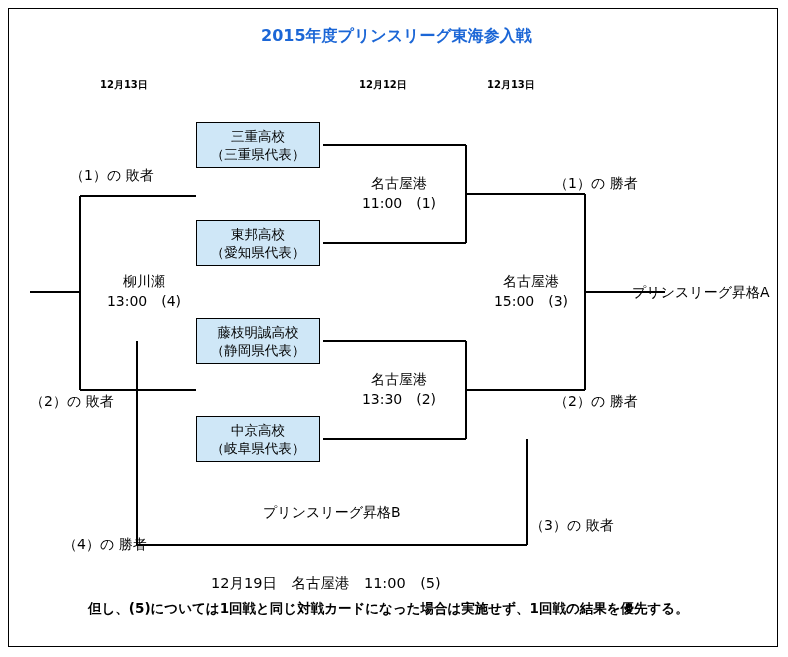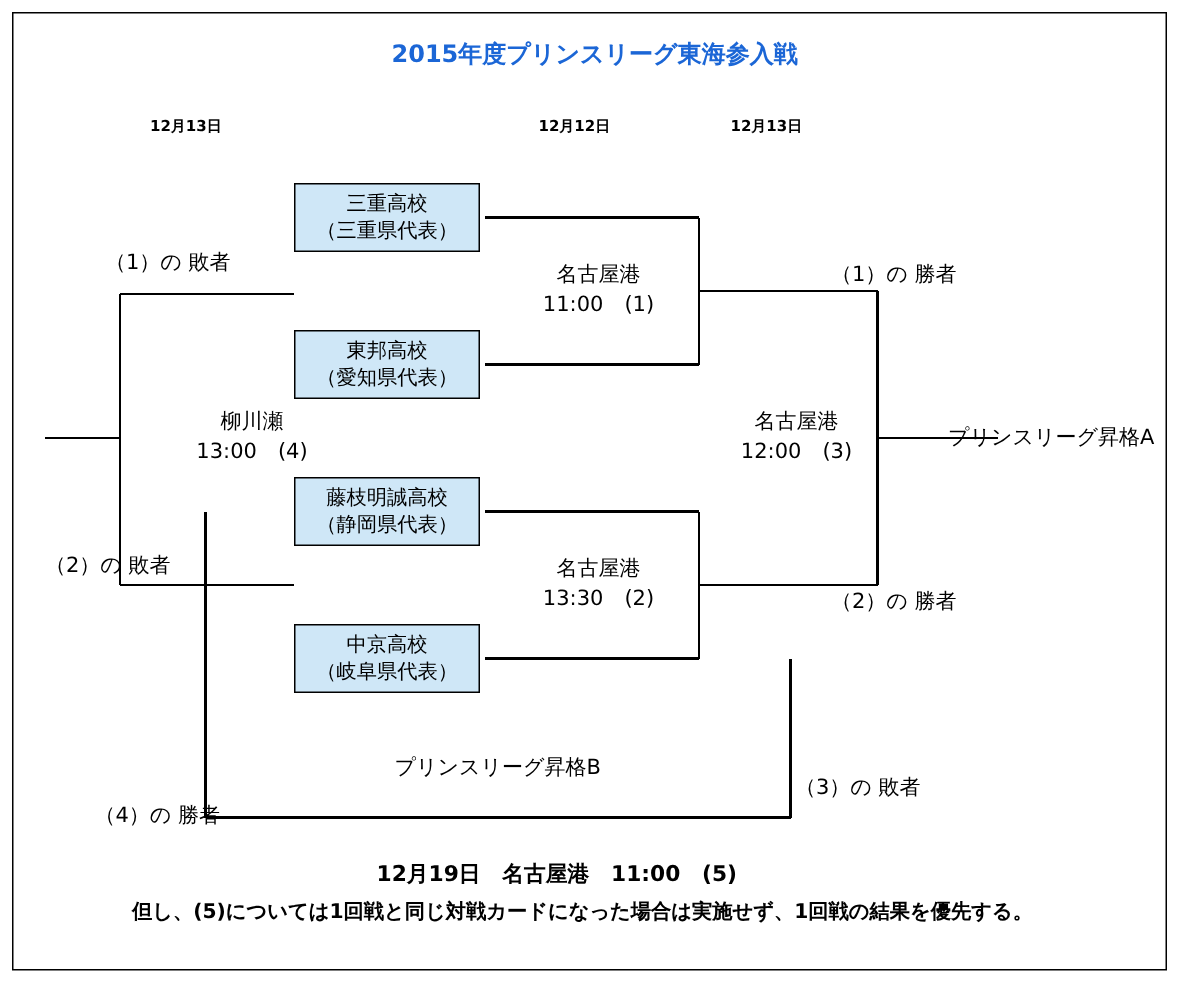--- a/index.html
+++ b/index.html
@@ -75,22 +75,21 @@
     position: absolute;
     text-align: center;
     color: #000000;
     font-size: 14px;
     line-height: 1.45;
     white-space: nowrap;
   }
   .matchlbl span { display: block; }
   .footer-main {
     font-size: 14.5px;
-    font-weight: bold;
-    margin-left: 40px;
+    font-weight: normal;
   }
   .footer-note {
     font-size: 13.5px;
   }
 </style>
 </head>
 <body>
 
 <div id="page">
 
@@ -153,29 +152,29 @@
   <div class="matchlbl" style="left:334px; top:173px; width:130px;">
     <span>名古屋港</span>
     <span>11:00　(1)</span>
   </div>
   <div class="matchlbl" style="left:334px; top:369px; width:130px;">
     <span>名古屋港</span>
     <span>13:30　(2)</span>
   </div>
   <div class="matchlbl" style="left:466px; top:271px; width:130px;">
     <span>名古屋港</span>
-    <span>12:00　(3)</span>
+    <span>15:00　(3)</span>
   </div>
-  <div class="matchlbl" style="left:79px; top:271px; width:130px;margin-left:24px;">
+  <div class="matchlbl" style="left:79px; top:271px; width:130px;">
     <span>柳川瀬</span>
     <span>13:00　(4)</span>
   </div>
 
   <div class="txt" style="left:30px; top:168px;margin-left:40px;">（1）の 敗者</div>
-  <div class="txt" style="left:30px; top:370px;">（2）の 敗者</div>
+  <div class="txt" style="left:30px; top:394px;">（2）の 敗者</div>
   <div class="txt" style="left:554px; top:176px;">（1）の 勝者</div>
   <div class="txt" style="left:554px; top:394px;">（2）の 勝者</div>
   <div class="txt" style="left:63px; top:537px;text-align:right;">（4）の 勝者</div>
   <div class="txt" style="left:530px; top:518px;">（3）の 敗者</div>
 
   <div class="txt" style="left:632px; top:285px;">プリンスリーグ昇格A</div>
   <div class="txt" style="left:263px; top:505px;">プリンスリーグ昇格B</div>
 
   <div class="txt footer-main" style="left:211px; top:576px;">12月19日　名古屋港　11:00　(5)</div>
   <div class="txt footer-note" style="left:88px; top:602px;font-weight:bold;">但し、(5)については1回戦と同じ対戦カードになった場合は実施せず、1回戦の結果を優先する。</div>

